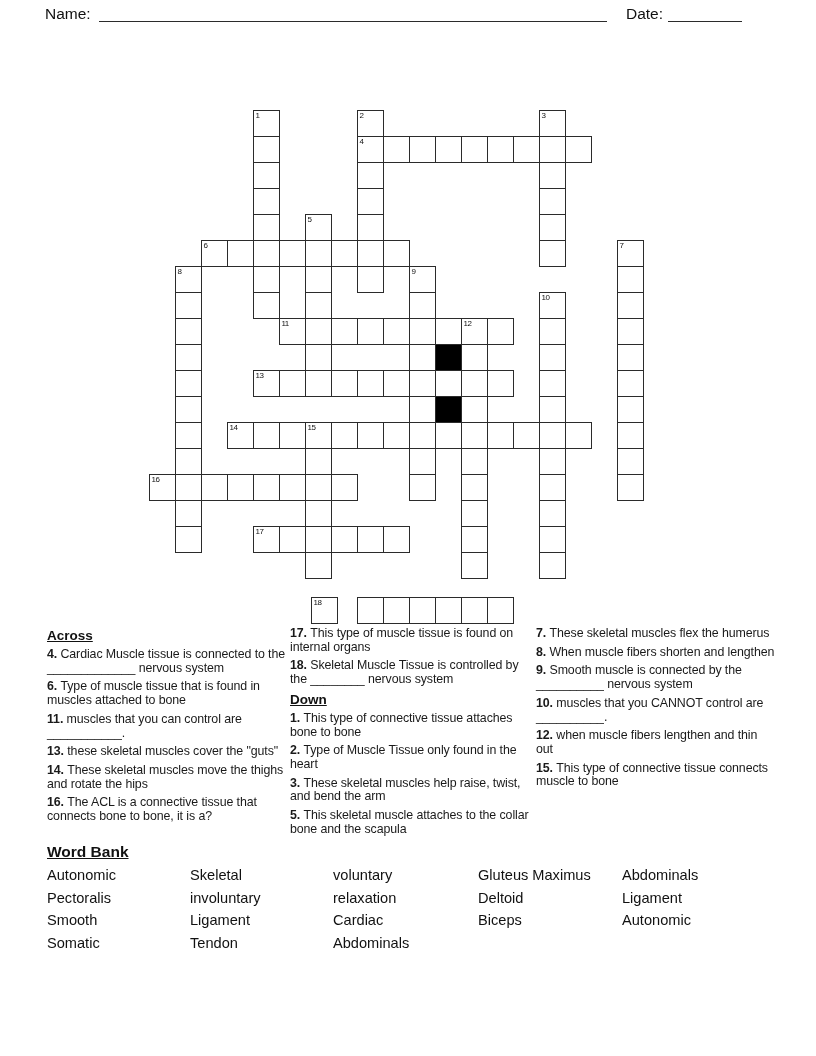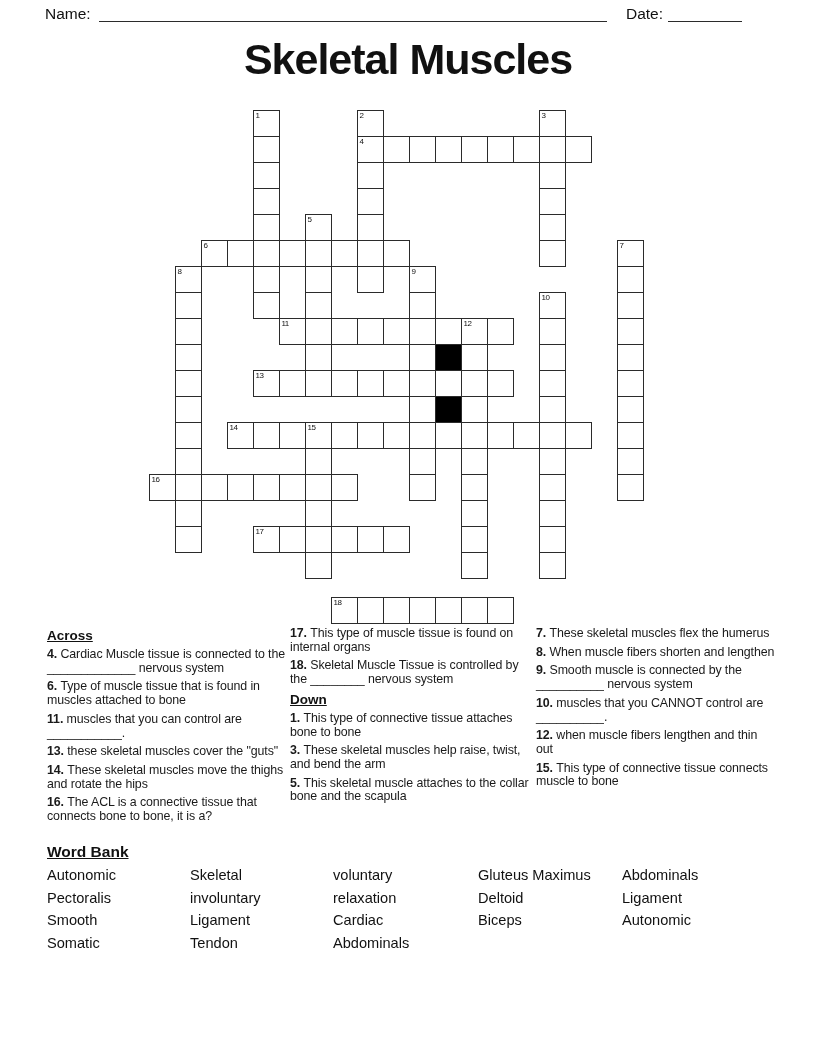--- a/index.html
+++ b/index.html
@@ -48,21 +48,20 @@
 </head>
 <body>
 
 <div class="page">
 
   <span class="hdr-label" style="left:45px;">Name:</span>
   <div class="hdr-line" style="left:99px; width:508px;"></div>
   <span class="hdr-label" style="left:626px;">Date:</span>
   <div class="hdr-line" style="left:668px; width:74px;"></div>
 
-  <div class="title">Skeletal Muscles</div>
 
   <div class="grid-layer">
       <div class="cell" style="left: 253px; top: 110px;">
         <span class="num">1</span>
       </div>
       <div class="cell" style="left: 357px; top: 110px;">
         <span class="num">2</span>
       </div>
       <div class="cell" style="left: 539px; top: 110px;">
         <span class="num">3</span>
@@ -218,21 +217,21 @@
       <div class="cell" style="left: 279px; top: 526px;"></div>
       <div class="cell" style="left: 305px; top: 526px;"></div>
       <div class="cell" style="left: 331px; top: 526px;"></div>
       <div class="cell" style="left: 357px; top: 526px;"></div>
       <div class="cell" style="left: 383px; top: 526px;"></div>
       <div class="cell" style="left: 461px; top: 526px;"></div>
       <div class="cell" style="left: 539px; top: 526px;"></div>
       <div class="cell" style="left: 305px; top: 552px;"></div>
       <div class="cell" style="left: 461px; top: 552px;"></div>
       <div class="cell" style="left: 539px; top: 552px;"></div>
-      <div class="cell" style="left: 331px; top: 597px;">
+      <div class="cell" style="left: 311px; top: 597px;">
         <span class="num">18</span>
       </div>
       <div class="cell" style="left: 357px; top: 597px;"></div>
       <div class="cell" style="left: 383px; top: 597px;"></div>
       <div class="cell" style="left: 409px; top: 597px;"></div>
       <div class="cell" style="left: 435px; top: 597px;"></div>
       <div class="cell" style="left: 461px; top: 597px;"></div>
       <div class="cell" style="left: 487px; top: 597px;"></div>
     </div>
 
@@ -243,20 +242,21 @@
       <p class="clue"><span class="cnum">11. </span><span>muscles that you can control are ___________.</span></p>
       <p class="clue"><span class="cnum">13. </span><span>these skeletal muscles cover the "guts"</span></p>
       <p class="clue"><span class="cnum">14. </span><span>These skeletal muscles move the thighs and rotate the hips</span></p>
       <p class="clue"><span class="cnum">16. </span><span>The ACL is a connective tissue that connects bone to bone, it is a?</span></p>
     </div>
   <div class="clue-col" style="left:290px;">
       <p class="clue"><span class="cnum">17. </span><span>This type of muscle tissue is found on internal organs</span></p>
       <p class="clue"><span class="cnum">18. </span><span>Skeletal Muscle Tissue is controlled by the ________ nervous system</span></p>
       <div class="clue-head">Down</div>
       <p class="clue"><span class="cnum">1. </span><span>This type of connective tissue attaches bone to bone</span></p>
+      <p class="clue"><span class="cnum">2. </span><span>Type of Muscle Tissue only found in the heart</span></p>
       <p class="clue"><span class="cnum">3. </span><span>These skeletal muscles help raise, twist, and bend the arm</span></p>
       <p class="clue"><span class="cnum">5. </span><span>This skeletal muscle attaches to the collar bone and the scapula</span></p>
     </div>
   <div class="clue-col" style="left:536px;">
       <p class="clue"><span class="cnum">7. </span><span>These skeletal muscles flex the humerus</span></p>
       <p class="clue"><span class="cnum">8. </span><span>When muscle fibers shorten and lengthen</span></p>
       <p class="clue"><span class="cnum">9. </span><span>Smooth muscle is connected by the __________ nervous system</span></p>
       <p class="clue"><span class="cnum">10. </span><span>muscles that you CANNOT control are __________.</span></p>
       <p class="clue"><span class="cnum">12. </span><span>when muscle fibers lengthen and thin out</span></p>
       <p class="clue"><span class="cnum">15. </span><span>This type of connective tissue connects muscle to bone</span></p>

